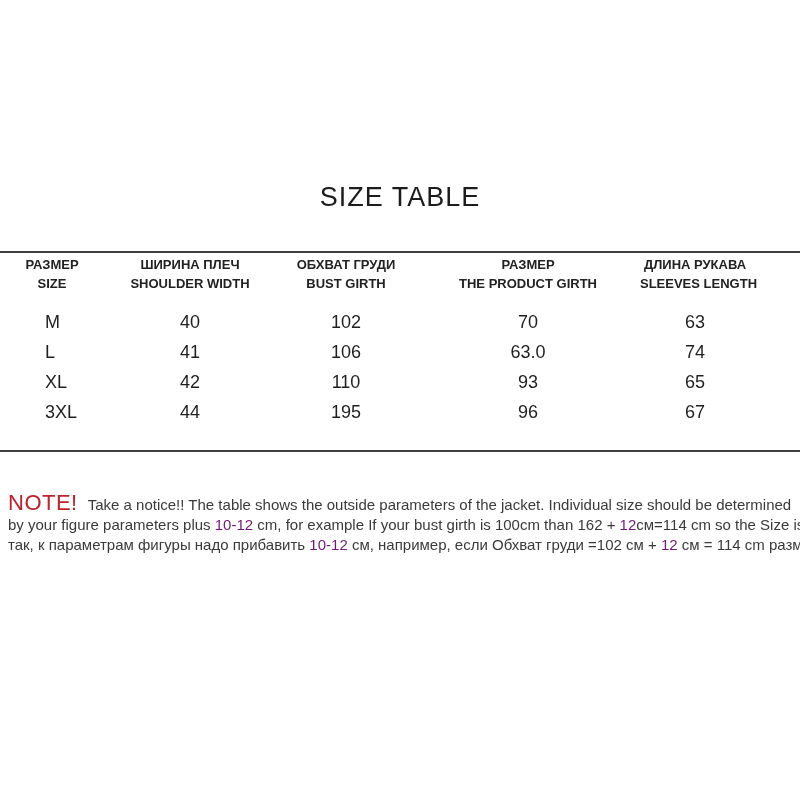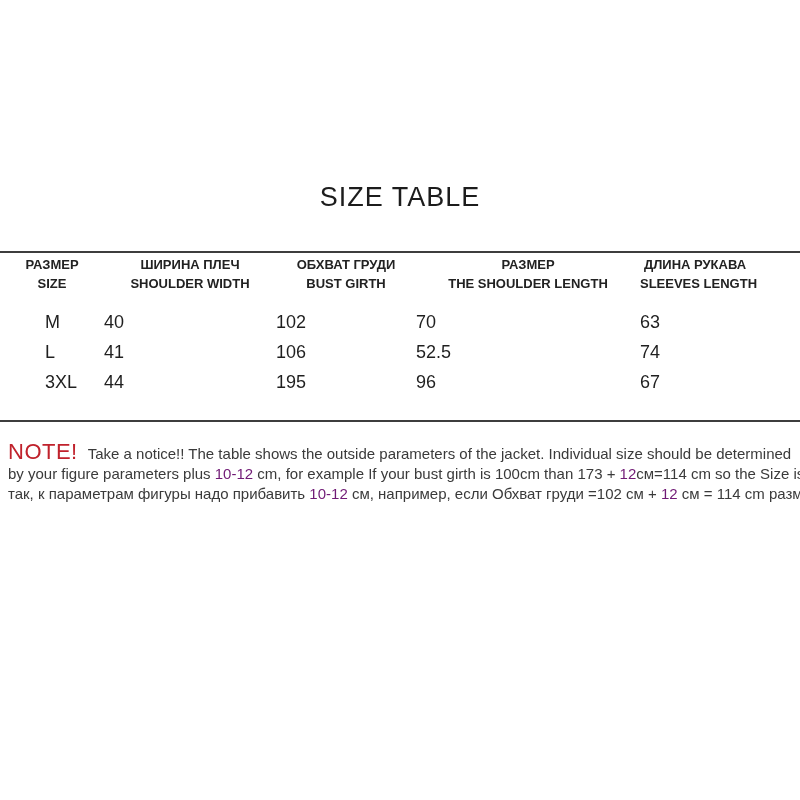--- a/index.html
+++ b/index.html
@@ -50,31 +50,31 @@
   .h-ru, .h-en {
     font-size: 13px;
     line-height: 19px;
     color: #222222;
     white-space: nowrap;
   }
   .size-table td {
     height: 30px;
     font-size: 18px;
     color: #1f1f1f;
-    text-align: left;
+    text-align: center;
     padding: 0;
     white-space: nowrap;
   }
   .size-table td.size-cell {
     text-align: left;
     padding-left: 45px;
   }
 
   .note {
-    margin-top: 20px;
+    margin-top: 41px;
     padding-left: 8px;
     font-size: 15px;
     color: #3a3a3a;
   }
   .note-line {
     margin: 0;
     line-height: 20px;
     white-space: nowrap;
     overflow: hidden;
   }
@@ -112,60 +112,67 @@
         <th>
           <div class="h-ru">ШИРИНА ПЛЕЧ</div>
           <div class="h-en">SHOULDER WIDTH</div>
         </th>
         <th>
           <div class="h-ru">ОБХВАТ ГРУДИ</div>
           <div class="h-en">BUST GIRTH</div>
         </th>
         <th>
           <div class="h-ru">РАЗМЕР</div>
-          <div class="h-en">THE SHOULDER LENGTH</div>
+          <div class="h-en">THE PRODUCT GIRTH</div>
         </th>
         <th>
           <div class="h-ru">ДЛИНА РУКАВА</div>
           <div class="h-en">SLEEVES LENGTH</div>
         </th>
       </tr>
     </thead>
     <tbody>
       <tr>
         <td class="size-cell">M</td>
         <td>40</td>
         <td>102</td>
         <td>70</td>
         <td>63</td>
       </tr>
       <tr>
         <td class="size-cell">L</td>
         <td>41</td>
         <td>106</td>
-        <td>52.5</td>
+        <td>63.0</td>
         <td>74</td>
+      </tr>
+      <tr>
+        <td class="size-cell">XL</td>
+        <td>42</td>
+        <td>110</td>
+        <td>93</td>
+        <td>65</td>
       </tr>
       <tr>
         <td class="size-cell">3XL</td>
         <td>44</td>
         <td>195</td>
         <td>96</td>
         <td>67</td>
       </tr>
     </tbody>
   </table>
 
   <hr class="rule rule-bottom">
 
   <div class="note">
     <p class="note-line">
       <span class="note-label">NOTE!</span><span>Take a notice!! The table shows the outside parameters of the jacket. Individual size should be determined</span>
     </p>
     <p class="note-line">
-      <span>by your figure parameters plus </span><span class="red">10-12</span><span> cm, for example If your bust girth is 100cm than 173 + </span><span class="red">12</span><span>см=114 cm so the Size is 2XL</span>
+      <span>by your figure parameters plus </span><span class="red">10-12</span><span> cm, for example If your bust girth is 100cm than 162 + </span><span class="red">12</span><span>см=114 cm so the Size is 2XL</span>
     </p>
     <p class="note-line">
       <span>так, к параметрам фигуры надо прибавить </span><span class="red">10-12</span><span> см, например, если Обхват груди =102 см + </span><span class="red">12</span><span> см = 114 cm размер 2XL</span>
     </p>
   </div>
 
 </div>
 
 </body></html>

